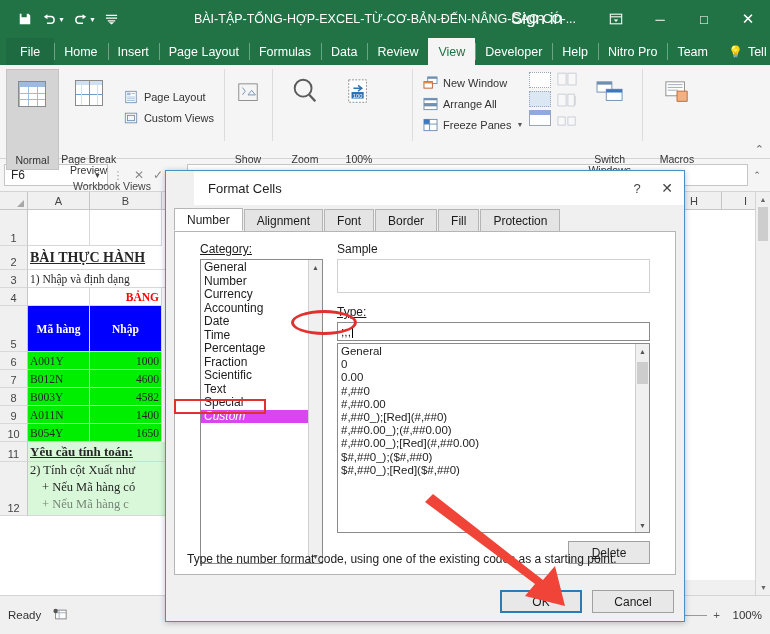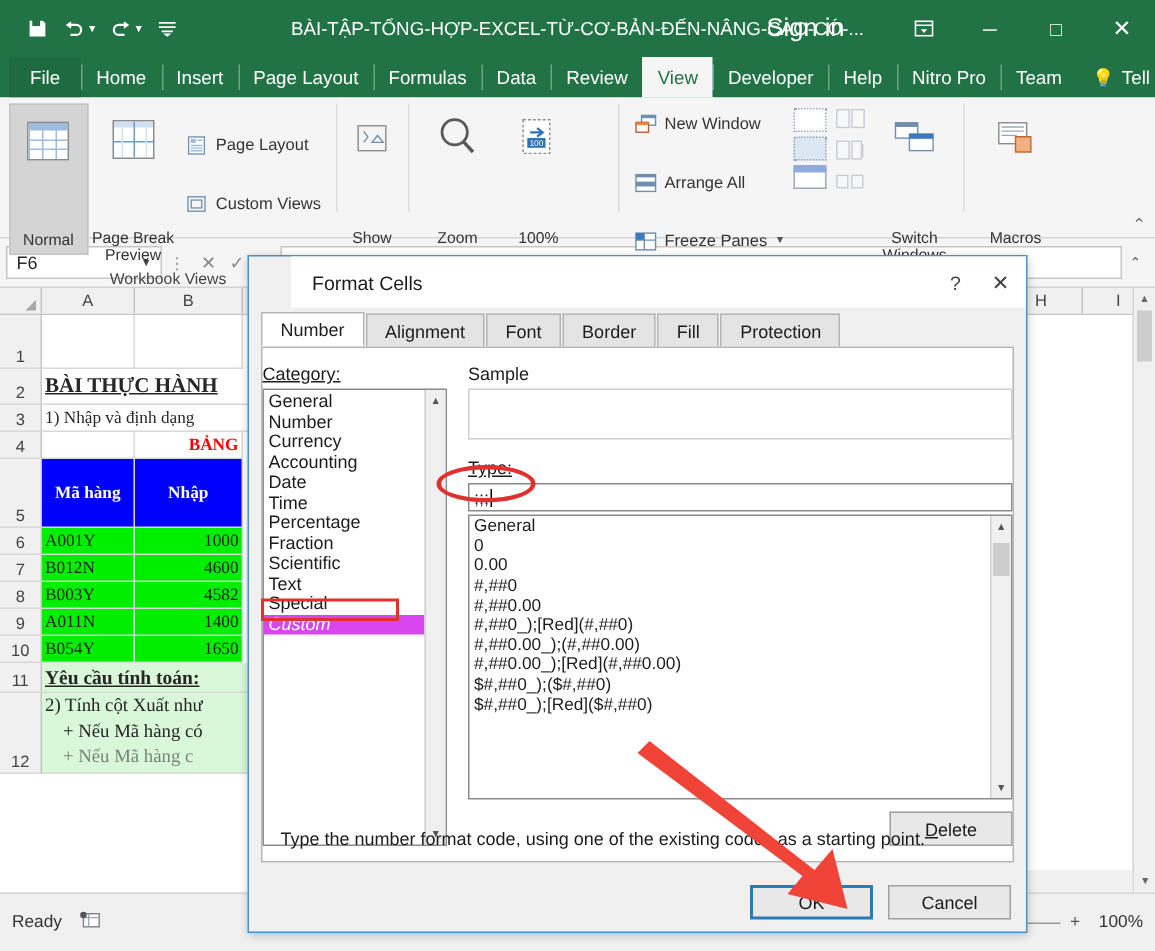--- a/index.html
+++ b/index.html
@@ -66,21 +66,21 @@
   }
   .rgroup + .rgroup::before{
     content:""; position:absolute; left:0; top:4px; bottom:18px; width:1px; background:#dcdcdc;
   }
   .bigbtn{
     width:54px; display:flex; flex-direction:column; align-items:center;
     padding:3px 2px; font-size:10.5px; color:#333; text-align:center; line-height:11px;gap:48px;
   }
   .bigbtn.sel{ background:#d4d4d4; border:1px solid #c4c4c4; }
   .bigbtn .ic{ height:34px; display:flex; align-items:flex-end; justify-content:center; }
-  .smallcol{ display:flex; flex-direction:column; gap:18px; padding-top:3px; }
+  .smallcol{ display:flex; flex-direction:column; gap:0; padding-top:3px; }
   .smallbtn{
     display:flex; align-items:center; gap:5px; font-size:11px; color:#333;
     padding:2px 4px; white-space:nowrap; height:21px;
   }
   .smallbtn .ic{ width:16px; display:flex; align-items:center; justify-content:center; }
   .caret-sm{ font-size:7px; color:#555; }
   .grid-ic{
     width:28px; height:26px; border:1px solid #8a8a8a; background:#fff;
     position:relative; overflow:hidden;
   }
@@ -204,21 +204,21 @@
     height:26px; align-items:flex-end;
   }
   .dtab{
     height:22px; padding:0 12px; font-size:12px; color:#1c1c1c;
     display:flex; align-items:center; border:1px solid #b5b5b5;
     background:#e4e4e4; margin-right:1px; border-bottom:none;
   }
   .dtab.active{ background:#fff; height:23px; border-bottom:1px solid #fff; }
   .dlg-body{
     position:absolute; left:8px; right:8px; top:60px; bottom:46px;
-    background:#fff; border:1px solid #b5b5b5; padding:10px 0;
+    background:#fff; border:1px solid #b5b5b5; padding:10px 25px;
   }
   .lbl{ font-size:12px; color:#1c1c1c; margin-bottom:3px; }
   .lbl u{ text-decoration:underline; }
   .dlg-cols{ display:flex; gap:14px; height:100%; }
   .col-left{ width:123px; display:flex; flex-direction:column; }
   .catlist{
     flex:1; border:1px solid #8a8a8a; background:#fff; display:flex; position:relative;
     overflow:hidden;
   }
   .catitems{ flex:1; padding-top:1px; }

